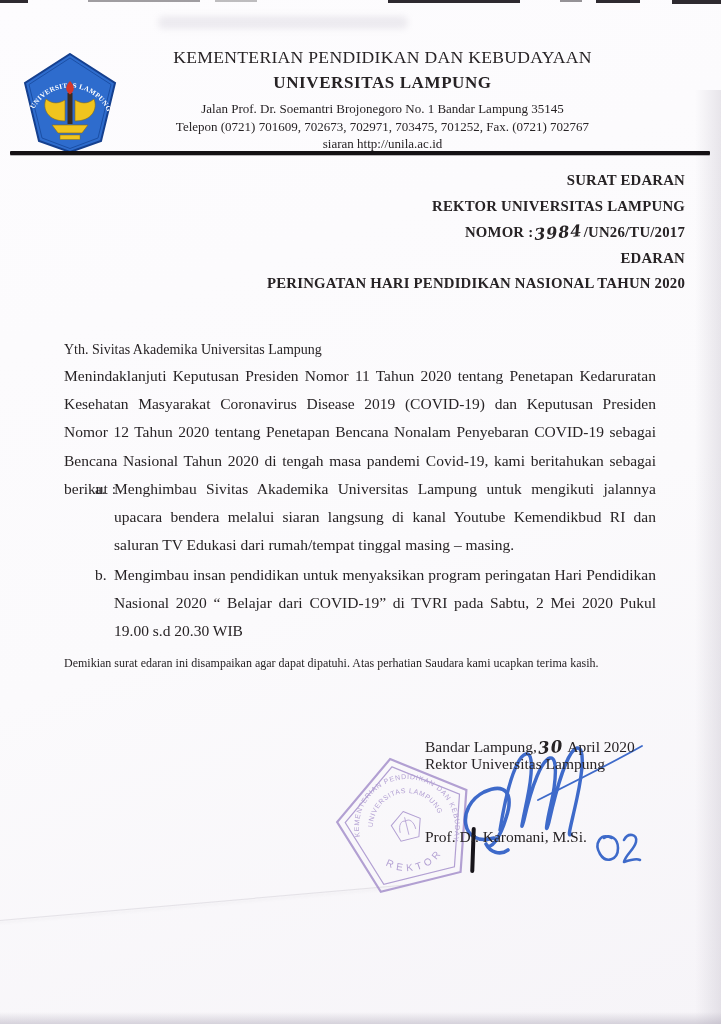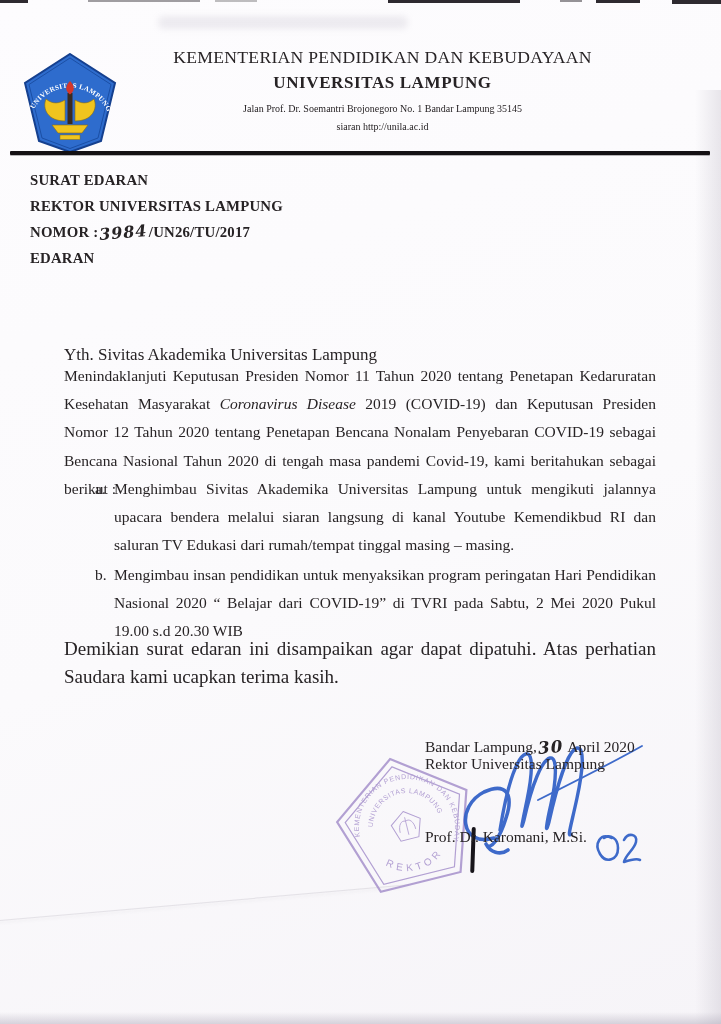--- a/index.html
+++ b/index.html
@@ -23,43 +23,43 @@
                  background: linear-gradient(to bottom, rgba(185,180,192,0), rgba(172,166,182,0.45)); }
   .crease { position: absolute; left: -20px; top: 903px; width: 430px; height: 1px;
             background: rgba(120,115,130,0.16); transform: rotate(-5deg);
             box-shadow: 0 2px 3px rgba(120,115,130,0.10); }
 
   
   .logo { position: absolute; left: 18px; top: 53px; width: 104px; height: 100px; }
   .hgroup { position: absolute; left: 60px; top: 46px; width: 645px; text-align: center; }
   .h-ministry { font-size: 17.6px; letter-spacing: 0.3px; margin: 0 0 3px; line-height: 22px; }
   .h-university { font-size: 17px; font-weight: bold; letter-spacing: 0.6px; margin: 0 0 6px; line-height: 23px; }
-  .h-addr { font-size: 10px; margin: 0; line-height: 17.5px; }
+  .h-addr { font-size: 13px; margin: 0; line-height: 17.5px; }
   .rule { position: absolute; left: 10px; top: 151px; width: 700px; height: 4px;
           background: #141114; border-radius: 1px; box-shadow: 0 1px 0 rgba(20,17,20,0.30); }
 
   
-  .titleblock { position: absolute; left: 30px; top: 173px; width: 641px; text-align: left; }
+  .titleblock { position: absolute; left: 44px; top: 173px; width: 641px; text-align: right; }
   .tline { margin: 0 0 10.5px; font-weight: bold; font-size: 14.8px; line-height: 15px; letter-spacing: 0.2px; }
 
   .hand { font-family: "DejaVu Serif", serif; font-style: italic; font-weight: 600;
           display: inline-block; transform: rotate(-5deg) translateY(1px);
           font-size: 1.08em; letter-spacing: 1px; margin: 0 1px; }
 
   
-  .recipient { position: absolute; left: 64px; top: 328px; font-size: 17px; }
+  .recipient { position: absolute; left: 64px; top: 328px; font-size: 14px; }
   .p1 { position: absolute; left: 64px; top: 362px; width: 592px;
         text-align: justify; font-size: 15.5px; line-height: 28.2px; margin: 0; }
   .list { position: absolute; left: 64px; top: 475px; width: 592px; }
   .item { position: relative; padding-left: 50px; text-align: justify;
           font-size: 15.5px; line-height: 28.2px; margin: 0 0 1px; }
   .marker { position: absolute; left: 31px; top: 0; }
-  .closing { position: absolute; left: 64px; top: 635px; width: 592px;
-             text-align: justify; font-size: 19px; line-height: 28.2px; margin: 0; }
-  .it { font-style: italic; }
+  .closing { position: absolute; left: 64px; top: 649px; width: 592px;
+             text-align: justify; font-size: 12px; line-height: 28.2px; margin: 0; }
+  .it { }
 
   
   .sig { position: absolute; left: 425px; top: 738px; width: 270px; font-size: 15.5px; line-height: 17px; }
   .sig p { margin: 0; }
   .sig .name { margin-top: 56px; }
   .stamp { position: absolute; left: 333px; top: 751px; width: 148px; height: 148px; opacity: 0.85; }
   .sigink { position: absolute; left: 450px; top: 742px; width: 200px; height: 135px; }
   .penmark { position: absolute; left: 471px; top: 827px; width: 4px; height: 46px;
              background: #17141a; border-radius: 2px; transform: rotate(2deg); }
 </style>
@@ -92,29 +92,31 @@
     <rect x="49.5" y="40" width="5" height="31" fill="#3a2b20"></rect>
     <path d="M 52 28 C 56.5 32.5, 57.5 37.5, 52 41.5 C 46.5 37.5, 47.5 32.5, 52 28 Z" fill="#d5372b"></path>
     <path d="M 34 72 L 70 72 L 64 80 L 40 80 Z" fill="#f0c41e" stroke="#8a6d12" stroke-width="0.6"></path>
     <rect x="42" y="82" width="20" height="4.5" fill="#f0c41e" stroke="#8a6d12" stroke-width="0.5"></rect>
   </svg>
 
   <div class="hgroup">
     <p class="h-ministry">KEMENTERIAN PENDIDIKAN DAN KEBUDAYAAN</p>
     <p class="h-university">UNIVERSITAS LAMPUNG</p>
     <p class="h-addr">Jalan Prof. Dr. Soemantri Brojonegoro No. 1 Bandar Lampung 35145</p>
+    <p class="h-addr">Telepon (0721) 701609, 702673, 702971, 703475, 701252, Fax. (0721) 702767</p>
     <p class="h-addr">siaran http://unila.ac.id</p>
   </div>
   <div class="rule"></div>
 
   <div class="titleblock">
     <p class="tline">SURAT EDARAN</p>
     <p class="tline">REKTOR UNIVERSITAS LAMPUNG</p>
     <p class="tline"><span>NOMOR :</span><span class="hand">3984</span><span>/UN26/TU/2017</span></p>
     <p class="tline">EDARAN</p>
+    <p class="tline">PERINGATAN HARI PENDIDIKAN NASIONAL TAHUN 2020</p>
   </div>
 
   <p class="recipient">Yth. Sivitas Akademika Universitas Lampung</p>
 
   <p class="p1"><span>Menindaklanjuti Keputusan Presiden Nomor 11 Tahun 2020 tentang Penetapan Kedaruratan Kesehatan Masyarakat </span><span class="it">Coronavirus Disease</span><span> 2019 (COVID-19) dan Keputusan Presiden Nomor 12 Tahun 2020 tentang Penetapan Bencana Nonalam Penyebaran COVID-19 sebagai Bencana Nasional Tahun 2020 di tengah masa pandemi Covid-19, kami beritahukan sebagai berikut :</span></p>
 
   <div class="list">
     <div class="item">
       <span class="marker">a.</span>
       <span>Menghimbau Sivitas Akademika Universitas Lampung untuk mengikuti jalannya upacara bendera melalui siaran langsung di kanal Youtube Kemendikbud RI dan saluran TV Edukasi dari rumah/tempat tinggal masing – masing.</span>

